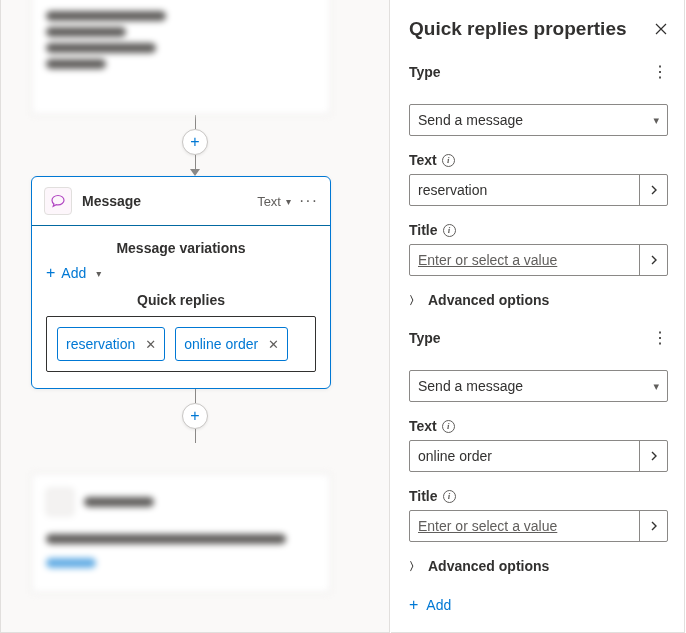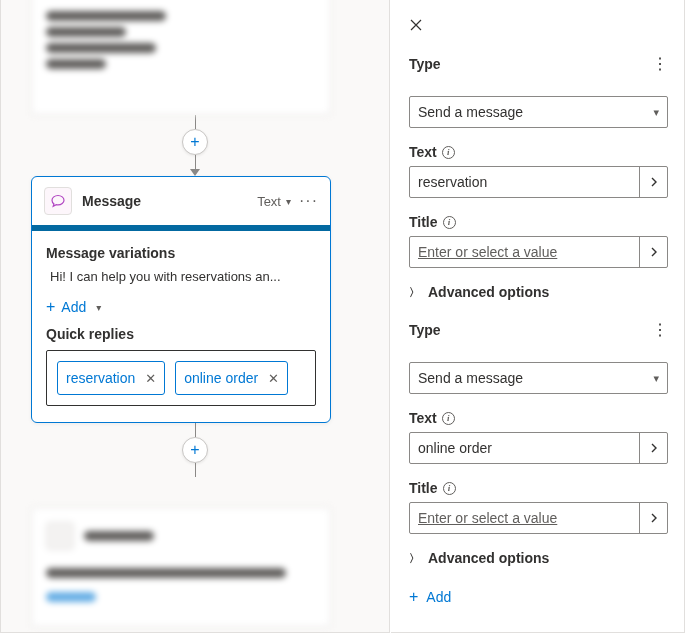--- a/index.html
+++ b/index.html
@@ -63,33 +63,33 @@
   }
 
   
   .msg-card {
     margin: 0 30px; width: 300px;
     background:#fff; border:1.5px solid #0078d4; border-radius:6px;
     box-shadow: 0 1px 4px rgba(0,0,0,0.06);
   }
   .msg-header {
     display:flex; align-items:center; padding:10px 12px;
-    border-bottom:6px solid #0369a1;
+    border-bottom:1px solid #0369a1;
   }
   .msg-icon {
     width:28px; height:28px; border-radius:4px;
     border:1px solid #e1dfdd; background:#fdf6fb;
     display:flex; align-items:center; justify-content:center;
     margin-right:10px;
   }
   .msg-title { font-weight:600; font-size:14px; flex:1; }
   .msg-header-right { display:flex; align-items:center; gap:8px; color:#605e5c; font-size:13px; }
   .chevron-sm { font-size:10px; color:#605e5c; }
   .ellipsis { font-size:16px; color:#605e5c; cursor:pointer; letter-spacing:1px; }
-  .msg-body { padding: 14px 14px 16px 14px; }
+  .msg-body { padding: 14px 14px 16px 14px; text-align: center; }
   .section-label { font-weight:600; font-size:14px; margin-bottom:8px; }
   .variation-text { color:#323130; font-size:13px; margin: 2px 0 14px 4px; white-space:nowrap; overflow:hidden; text-overflow:ellipsis; }
   .add-link { color:#0078d4; display:flex; align-items:center; gap:6px; font-size:14px; cursor:pointer; }
   .add-link .chev { font-size:10px; color:#605e5c; margin-left:4px; }
   .qr-box {
     border:1px solid #323130; border-radius:2px; padding:10px;
     display:flex; gap:10px; flex-wrap:wrap; min-height:56px;
     margin-top:6px;
   }
   .chip {
@@ -160,21 +160,20 @@
       <div class="msg-header-right">
         <span style="display:flex;align-items:center;gap:5px;">
           <span>Text</span>
           <span class="chevron-sm">▾</span>
         </span>
         <span class="ellipsis">···</span>
       </div>
     </div>
     <div class="msg-body">
       <div class="section-label">Message variations</div>
-      <div class="variation-text">Hi! I can help you with reservations an...</div>
       <div class="add-link">
         <span style="font-size:16px;">+</span>
         <span>Add</span>
         <span class="chev">▾</span>
       </div>
 
       <div class="section-label" style="margin-top:10px;">Quick replies</div>
       <div class="qr-box">
         <div class="chip">
           <span>reservation</span>
@@ -199,20 +198,21 @@
       <div class="blur-icon"></div>
       <div class="blur-line" style="width:70px;"></div>
     </div>
     <div class="blur-line" style="width:240px; margin-top:18px;"></div>
     <div class="blur-line" style="width:50px; margin-top:14px; background:#0078d4; opacity:.6;"></div>
   </div>
 </div>
 
 <div class="props-panel">
   <div class="props-header">
+    <div class="props-title">Quick replies properties</div>
     <div class="close-x">
       <svg width="14" height="14" viewBox="0 0 14 14">
           <path stroke="#323130" stroke-width="1.2" d="M2 2l10 10M12 2L2 12"></path>
         </svg>
     </div>
   </div>
 
   <div>
     <div class="field-label-row">
       <div class="field-label">Type</div>

